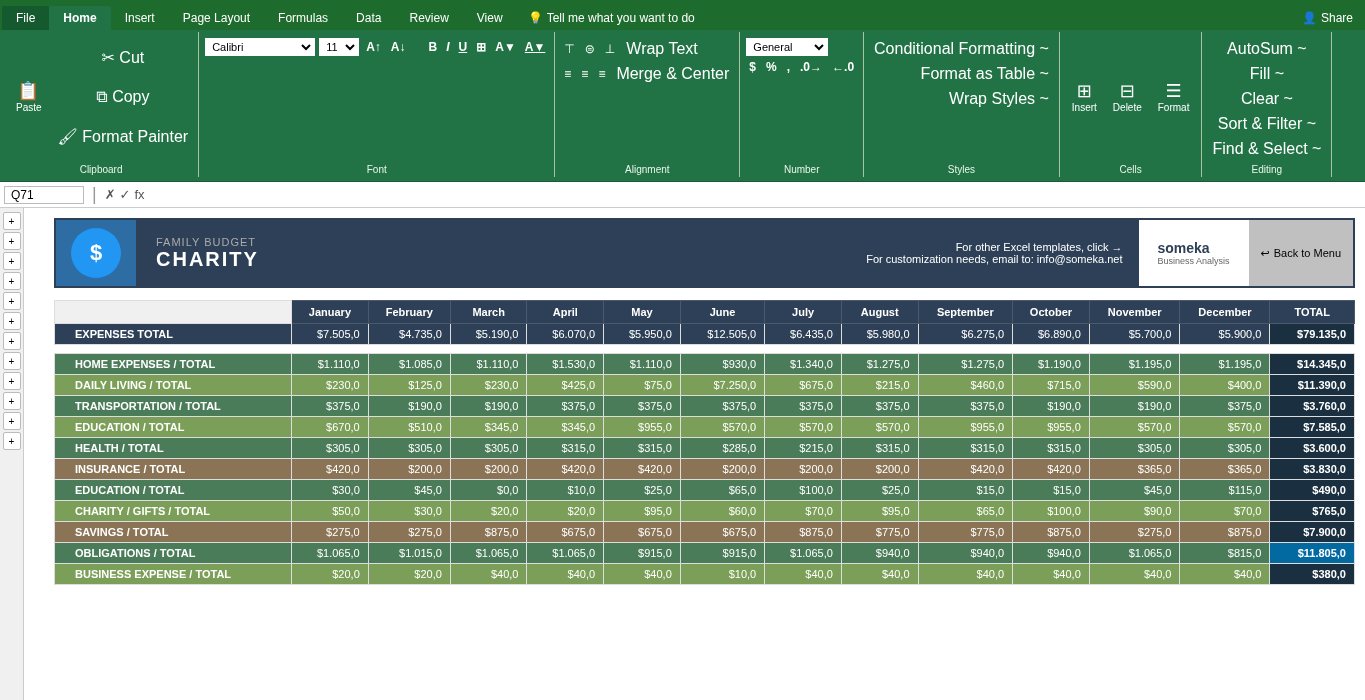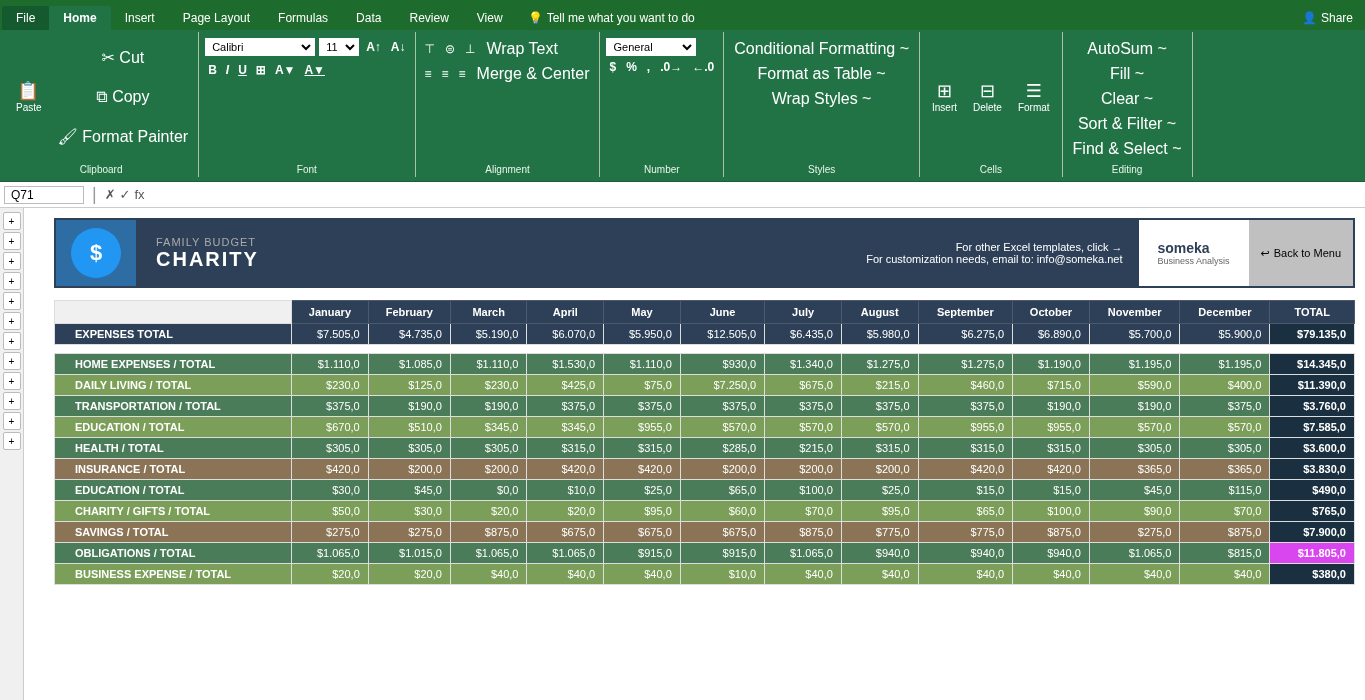--- a/index.html
+++ b/index.html
@@ -371,21 +371,21 @@
       <div style="display:flex; flex-direction:column; gap:17px;">
         <button class="ribbon-btn">✂ <span>Cut</span></button>
         <button class="ribbon-btn">⧉ <span>Copy</span></button>
         <button class="ribbon-btn">🖌 <span>Format Painter</span></button>
       </div>
     </div>
     <div class="ribbon-group-label">Clipboard</div>
   </div>
 
   <div class="ribbon-group">
-    <div style="display:flex; flex-direction:column; gap:6px; padding-top:4px;">
+    <div style="display:flex; flex-direction:row; gap:17px; padding-top:4px;">
       <div class="ribbon-row">
         <select class="font-family-select">
           <option>Calibri</option>
         </select>
         <select class="font-size-select">
           <option>11</option>
         </select>
         <button class="fmt-btn">A↑</button>
         <button class="fmt-btn">A↓</button>
       </div>
@@ -414,36 +414,36 @@
         <button class="align-btn">≡</button>
         <button class="align-btn">≡</button>
         <button class="ribbon-btn">Merge &amp; Center</button>
       </div>
     </div>
     <div class="ribbon-group-label">Alignment</div>
   </div>
 
   <div class="ribbon-group">
     <div style="display:flex; flex-direction:column; gap:3px; padding-top:4px;">
-      <select class="font-family-select" style="width:90px;">
+      <select class="font-family-select" style="width:82px;">
         <option>General</option>
       </select>
       <div class="ribbon-row">
         <button class="fmt-btn">$</button>
         <button class="fmt-btn">%</button>
         <button class="fmt-btn">,</button>
         <button class="fmt-btn">.0→</button>
         <button class="fmt-btn">←.0</button>
       </div>
     </div>
     <div class="ribbon-group-label">Number</div>
   </div>
 
   <div class="ribbon-group">
-    <div style="display:flex; flex-direction:column; gap:3px; padding-top:4px; align-items:center;">
+    <div style="display:flex; flex-direction:column; gap:3px; padding-top:4px; align-items:flex-end;">
       <button class="ribbon-btn">Conditional Formatting ~</button>
       <button class="ribbon-btn">Format as Table ~</button>
       <button class="ribbon-btn">Wrap Styles ~</button>
     </div>
     <div class="ribbon-group-label">Styles</div>
   </div>
 
   <div class="ribbon-group">
     <div class="ribbon-row" style="flex:1; align-items:center; gap:4px;">
       <button class="ribbon-big-btn">
@@ -716,21 +716,21 @@
               <td>$1.065,0</td>
               <td>$1.065,0</td>
               <td>$915,0</td>
               <td>$915,0</td>
               <td>$1.065,0</td>
               <td>$940,0</td>
               <td>$940,0</td>
               <td>$940,0</td>
               <td>$1.065,0</td>
               <td>$815,0</td>
-              <td class="total-cell" style="background: #d946ef; font-weight: bold; margin-top: 25px;">$11.805,0</td>
+              <td class="total-cell" style="background: #0369a1; font-weight: bold; margin-top: 25px;">$11.805,0</td>
             </tr>
             <tr class="row-business">
               <td class="label-cell">BUSINESS EXPENSE / TOTAL</td>
               <td>$20,0</td>
               <td>$20,0</td>
               <td>$40,0</td>
               <td>$40,0</td>
               <td>$40,0</td>
               <td>$10,0</td>
               <td>$40,0</td>

